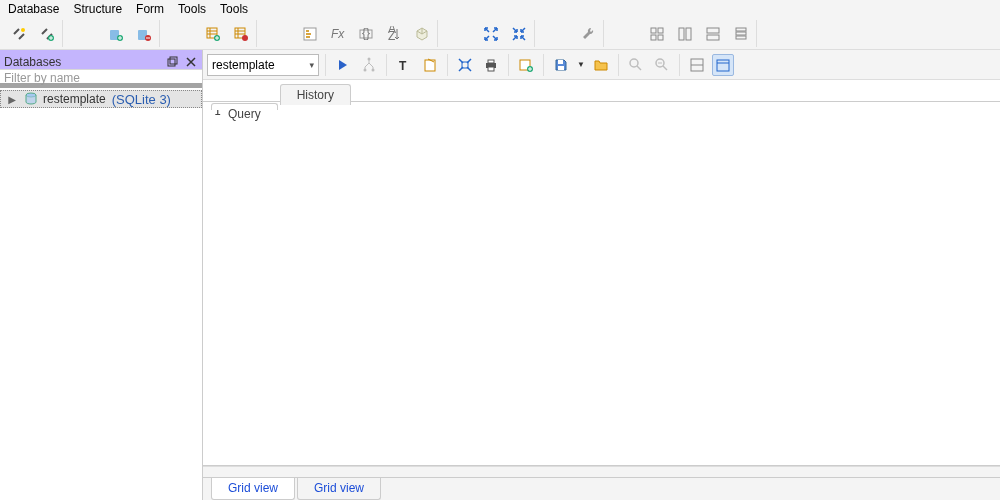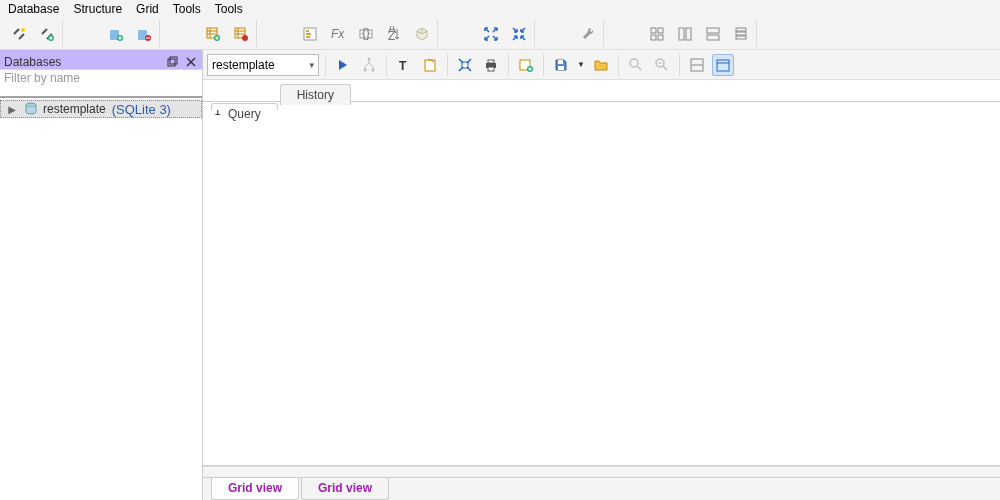--- a/index.html
+++ b/index.html
@@ -9,21 +9,21 @@
 .toolbar { display: flex; align-items: center; padding: 2px 4px; border-bottom: 1px solid #ddd; height: 32px; gap: 38px; }
 .tb-group { display: flex; align-items: center; padding: 0 4px; border-right: 1px solid #ddd; height: 100%; gap: 6px; }
 .tb-btn { width: 22px; height: 22px; display: flex; align-items: center; justify-content: center; border: 1px solid transparent; }
 .ico { width: 16px; height: 16px; }
 .main { display: flex; flex: 1; min-height: 0; }
 .left { width: 203px; display: flex; flex-direction: column; border-right: 1px solid #ccc; background: #fff; }
 .panel-head { display: flex; align-items: flex-end; justify-content: space-between; background: #c4b5fd; height: 20px; padding: 0 4px; border-bottom: 1px solid #d8d8d8; }
 .panel-head .title { color: #333; }
 .panel-head .ctl { display: flex; gap: 4px; }
 .panel-head .ctlbtn { width: 14px; height: 14px; display: flex; align-items: center; justify-content: center; font-size: 11px; color: #333; font-weight: bold; cursor: pointer; }
-.filter { height: 28px; border-bottom: 2px solid #a3a3a3; color: #999; padding: 1px 4px; }
+.filter { height: 18px; border-bottom: 5px solid #a3a3a3; color: #999; padding: 1px 4px; }
 .filter input { width: 100%; border: none; outline: none; font-size: 12px; color: #333; background: transparent; }
 .filter input::placeholder { color: #999; }
 .tree { flex: 1; background: #fff; padding-top: 2px; }
 .tree-row { display: flex; align-items: center; height: 18px; padding-left: 4px; background: #e4e4e4; border: 1px dotted #888; }
 .tree-row .expand { width: 14px; color: #666; font-size: 10px; text-align: center; }
 .tree-row .dbicon { width: 16px; height: 14px; margin: 0 4px; }
 .tree-row .name { color: #333; margin-right: 6px; }
 .tree-row .type { color: #2a5db0; font-size: 13px; }
 .right { flex: 1; display: flex; flex-direction: column; background: #fff; min-width: 0; }
 .right-top { display: flex; align-items: center; height: 30px; border-bottom: 1px solid #ddd; padding: 2px 4px; gap: 4px; background: #f4f4f4; }
@@ -35,31 +35,31 @@
 .rt-btn.faded { opacity: 0.5; }
 .play { width: 0; height: 0; border-left: 8px solid #2a62c9; border-top: 5px solid transparent; border-bottom: 5px solid transparent; }
 .tabs { display: flex; border-bottom: 1px solid #ccc; height: 22px; padding-left: 8px; }
 .tab { padding: 3px 16px; border: 1px solid #ccc; border-bottom: none; background: #f4f4f4; margin-right: 2px; border-radius: 3px 3px 0 0; position: relative; top: 4px; color: #444; cursor: pointer; }
 .tab.active { background: #fff; top: 1px; margin-top: 22px; }
 .editor { flex: 1; display: flex; background: #fff; border-bottom: 1px solid #ccc; }
 .gutter { width: 22px; text-align: right; padding: 2px 4px 0 0; color: #444; font-family: Consolas, monospace; font-size: 12px; user-select: none; }
 .editor-area { flex: 1; padding: 2px; font-family: Consolas, monospace; font-size: 12px; }
 .result-gap { height: 12px; background: #f4f4f4; border-top: 1px solid #ddd; border-bottom: 1px solid #ccc; }
 .bottom-tabs { display: flex; height: 22px; padding-left: 8px; background: #f4f4f4; }
-.b-tab { padding: 3px 16px; border: 1px solid #ccc; background: #f4f4f4; margin-right: 2px; border-top: none; border-radius: 0 0 3px 3px; color: #a21caf; cursor: pointer; font-weight: bold; }
+.b-tab { padding: 3px 16px; border: 1px solid #ccc; background: #f4f4f4; margin-right: 2px; border-top: none; border-radius: 0 0 3px 3px; color: #1d4ed8; cursor: pointer; }
 .b-tab.active { background: #fff; }
 svg { pointer-events: none; }
 </style>
 </head>
 <body>
 
 <div class="menubar">
   <span>Database</span>
   <span>Structure</span>
-  <span>Grid</span>
+  <span>Form</span>
   <span>Tools</span>
   <span>Tools</span>
 </div>
 
 <div class="toolbar">
   <div class="tb-group">
     <div class="tb-btn">
         <svg class="ico" viewBox="0 0 16 16">
           <path d="M3 8 L8 3 M8 13 L13 8" stroke="#555" stroke-width="2" fill="none"></path>
           <circle cx="12" cy="4" r="2" fill="#fc0"></circle>

